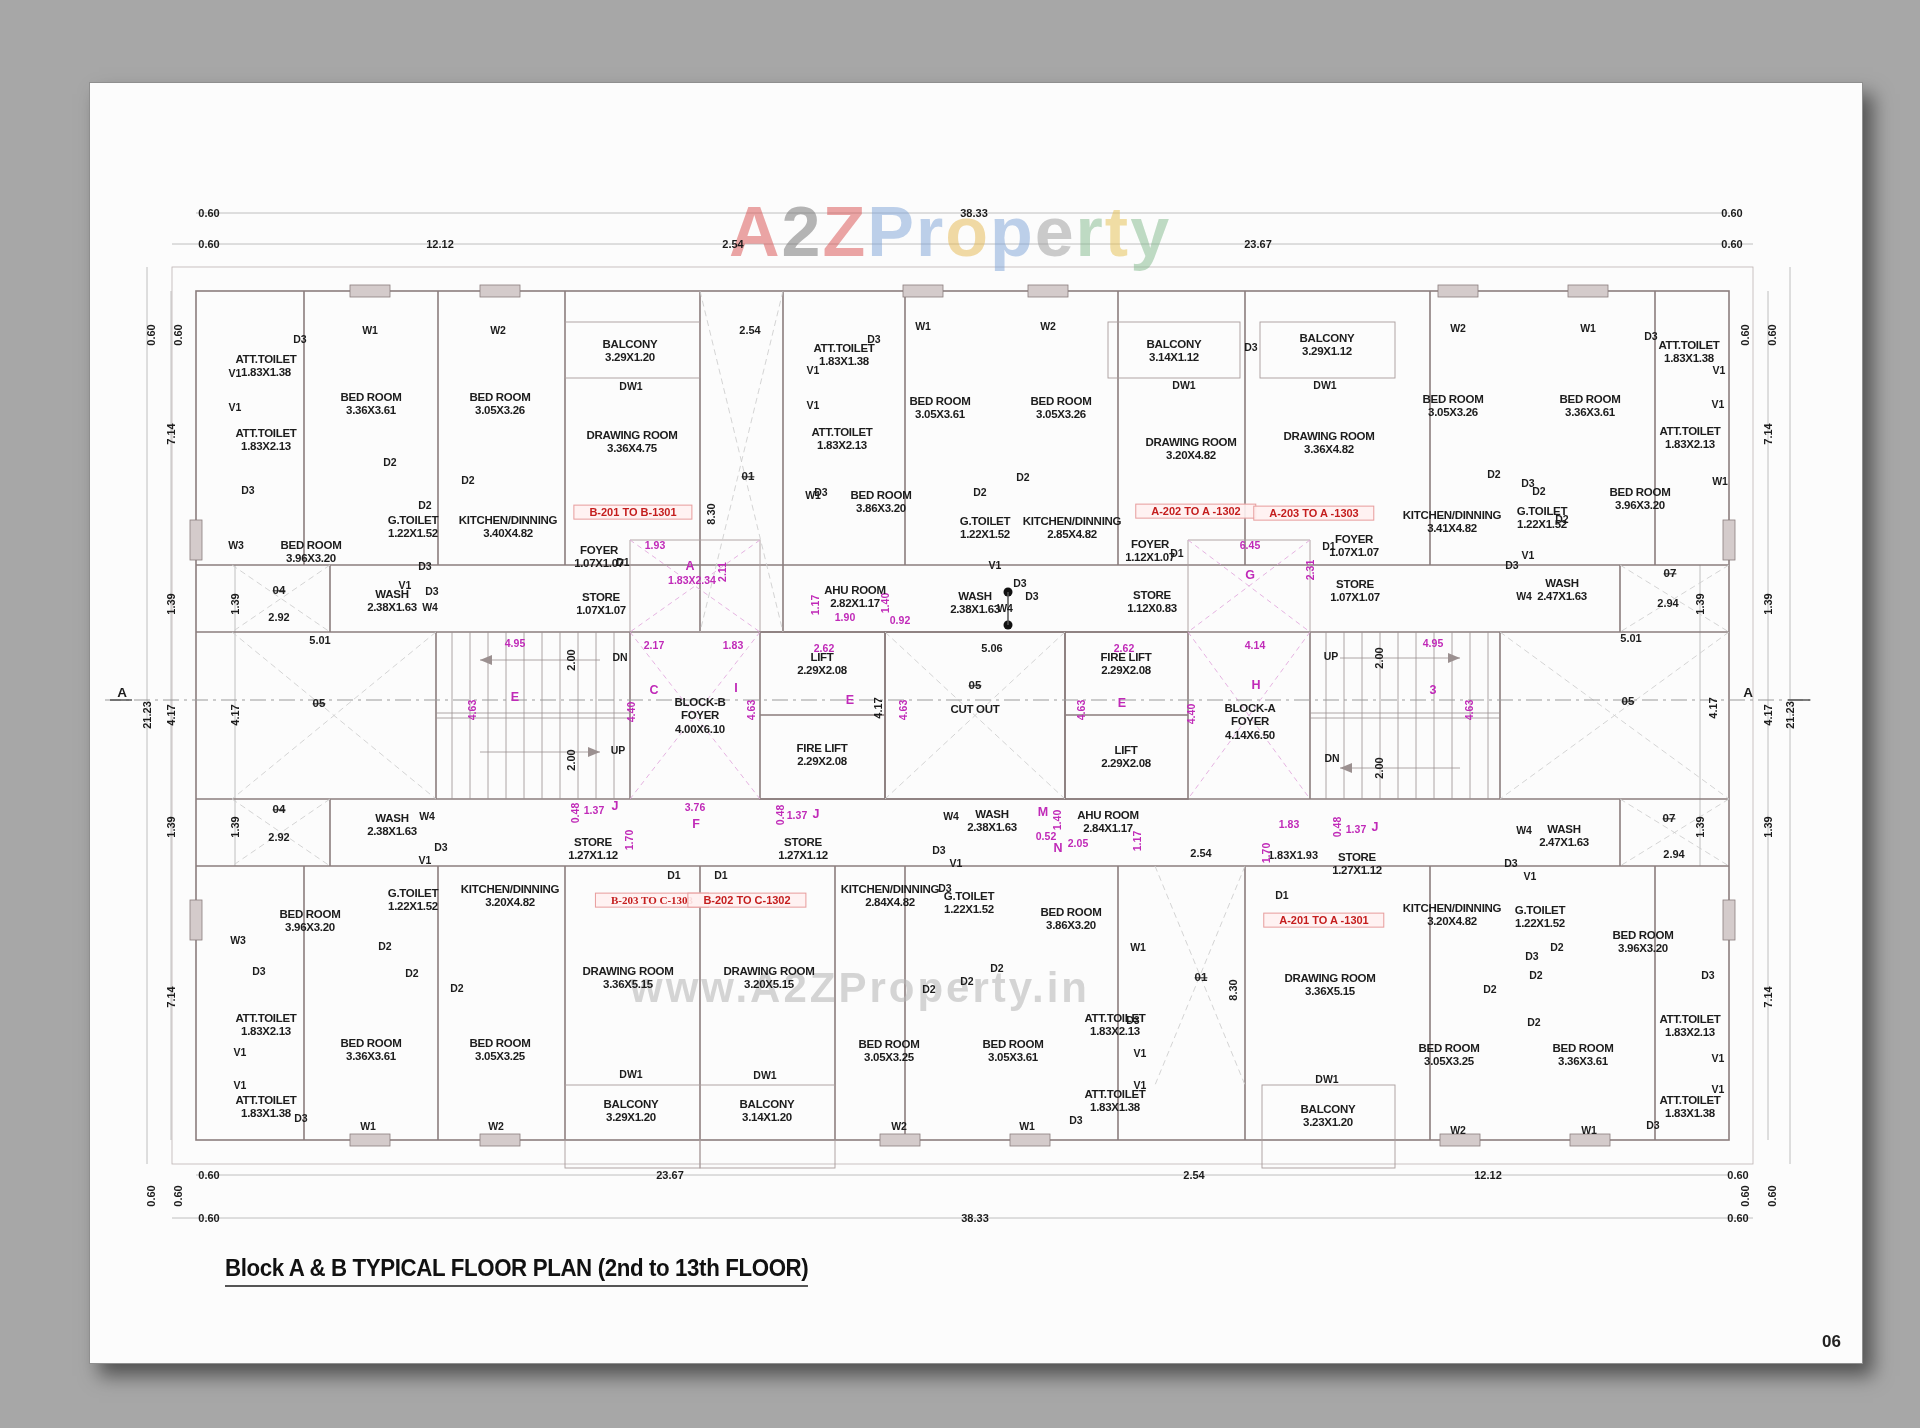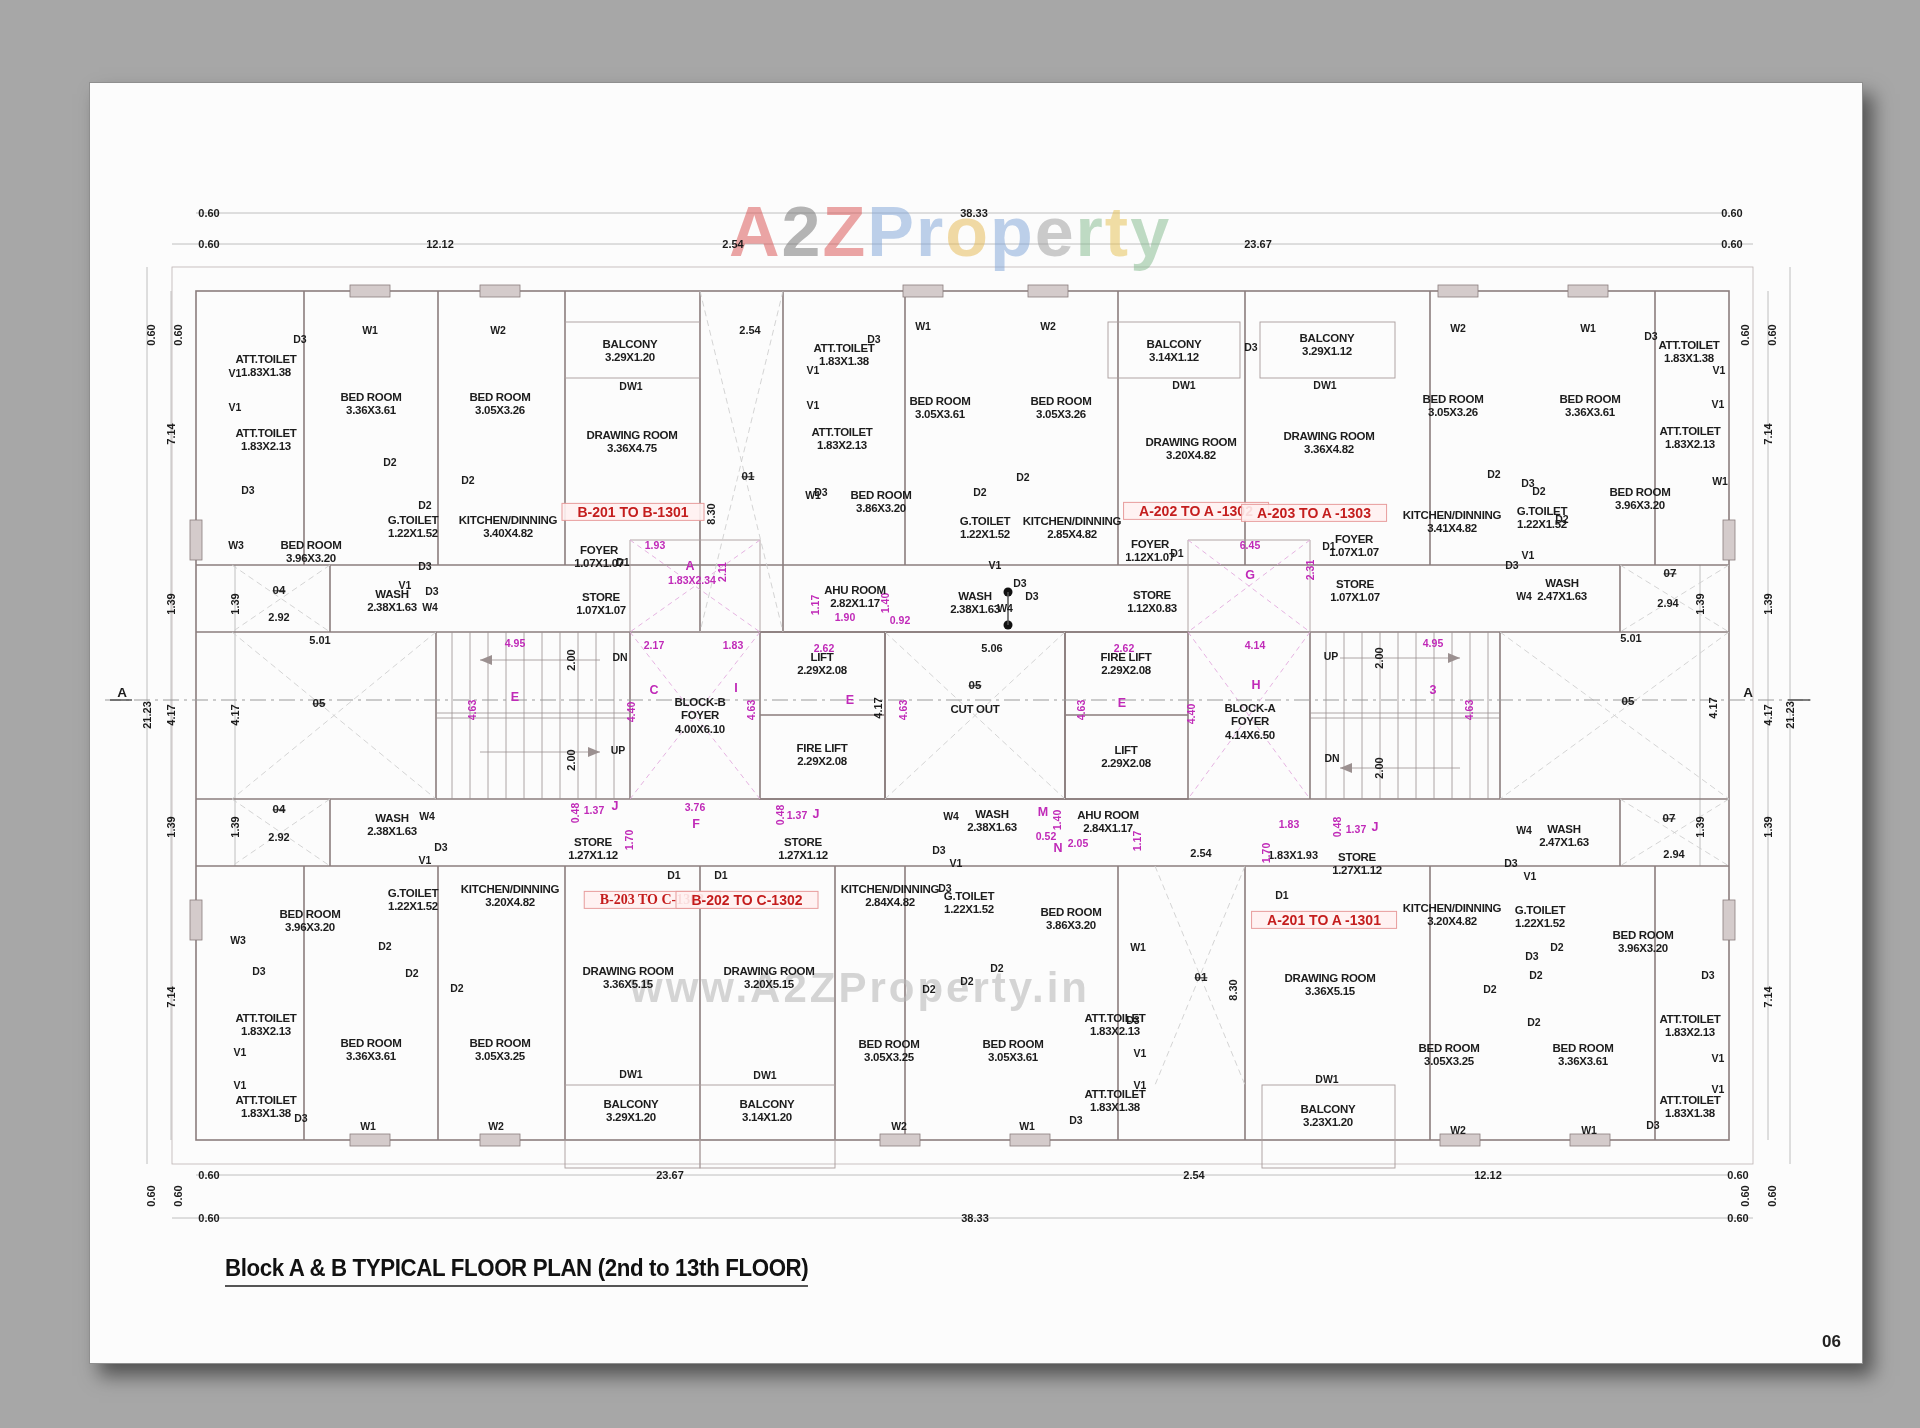--- a/index.html
+++ b/index.html
@@ -11,21 +11,21 @@
   #plan-svg{position:absolute;left:0;top:0;pointer-events:none;}
   #labels{position:absolute;left:0;top:0;width:1920px;height:1428px;pointer-events:none;}
   .lb{position:absolute;transform:translate(-50%,-50%);white-space:pre-line;
       text-align:center;line-height:1.16;font-weight:bold;color:#1c1c1c;}
   .lb.rot{transform:translate(-50%,-50%) rotate(-90deg);}
   .room{font-size:11.5px;letter-spacing:-.3px;}
   .tag{font-size:10.5px;}
   .dim{font-size:11px;}
   .pink{color:#c02ab8;font-size:10.5px;}
   .grid{color:#c02ab8;font-size:12.5px;}
-  .red{color:#c41d1d;font-size:14px;white-space:nowrap;background:rgba(255,241,241,.9);
+  .red{color:#c41d1d;font-size:11px;white-space:nowrap;background:rgba(255,241,241,.9);
        border:1px solid rgba(196,29,29,.4);padding:0 15px;}
   .duct{font-size:11.5px;color:#222;text-decoration:line-through;}
   .sec{font-size:13.5px;}
   #watermark{position:absolute;left:950px;top:232px;transform:translate(-50%,-50%);
      font-size:70px;font-weight:bold;letter-spacing:2px;opacity:.5;white-space:nowrap;}
   #watermark span{display:inline-block;}
   #wm-url{position:absolute;left:860px;top:988px;transform:translate(-50%,-50%);
      font-size:42px;font-weight:bold;color:#b5b5b5;opacity:.55;letter-spacing:3px;white-space:nowrap;}
   #plan-title{position:absolute;left:225px;top:1255px;font-size:23px;font-weight:bold;
      color:#111;letter-spacing:-.4px;border-bottom:2px solid #555;padding-bottom:3px;

